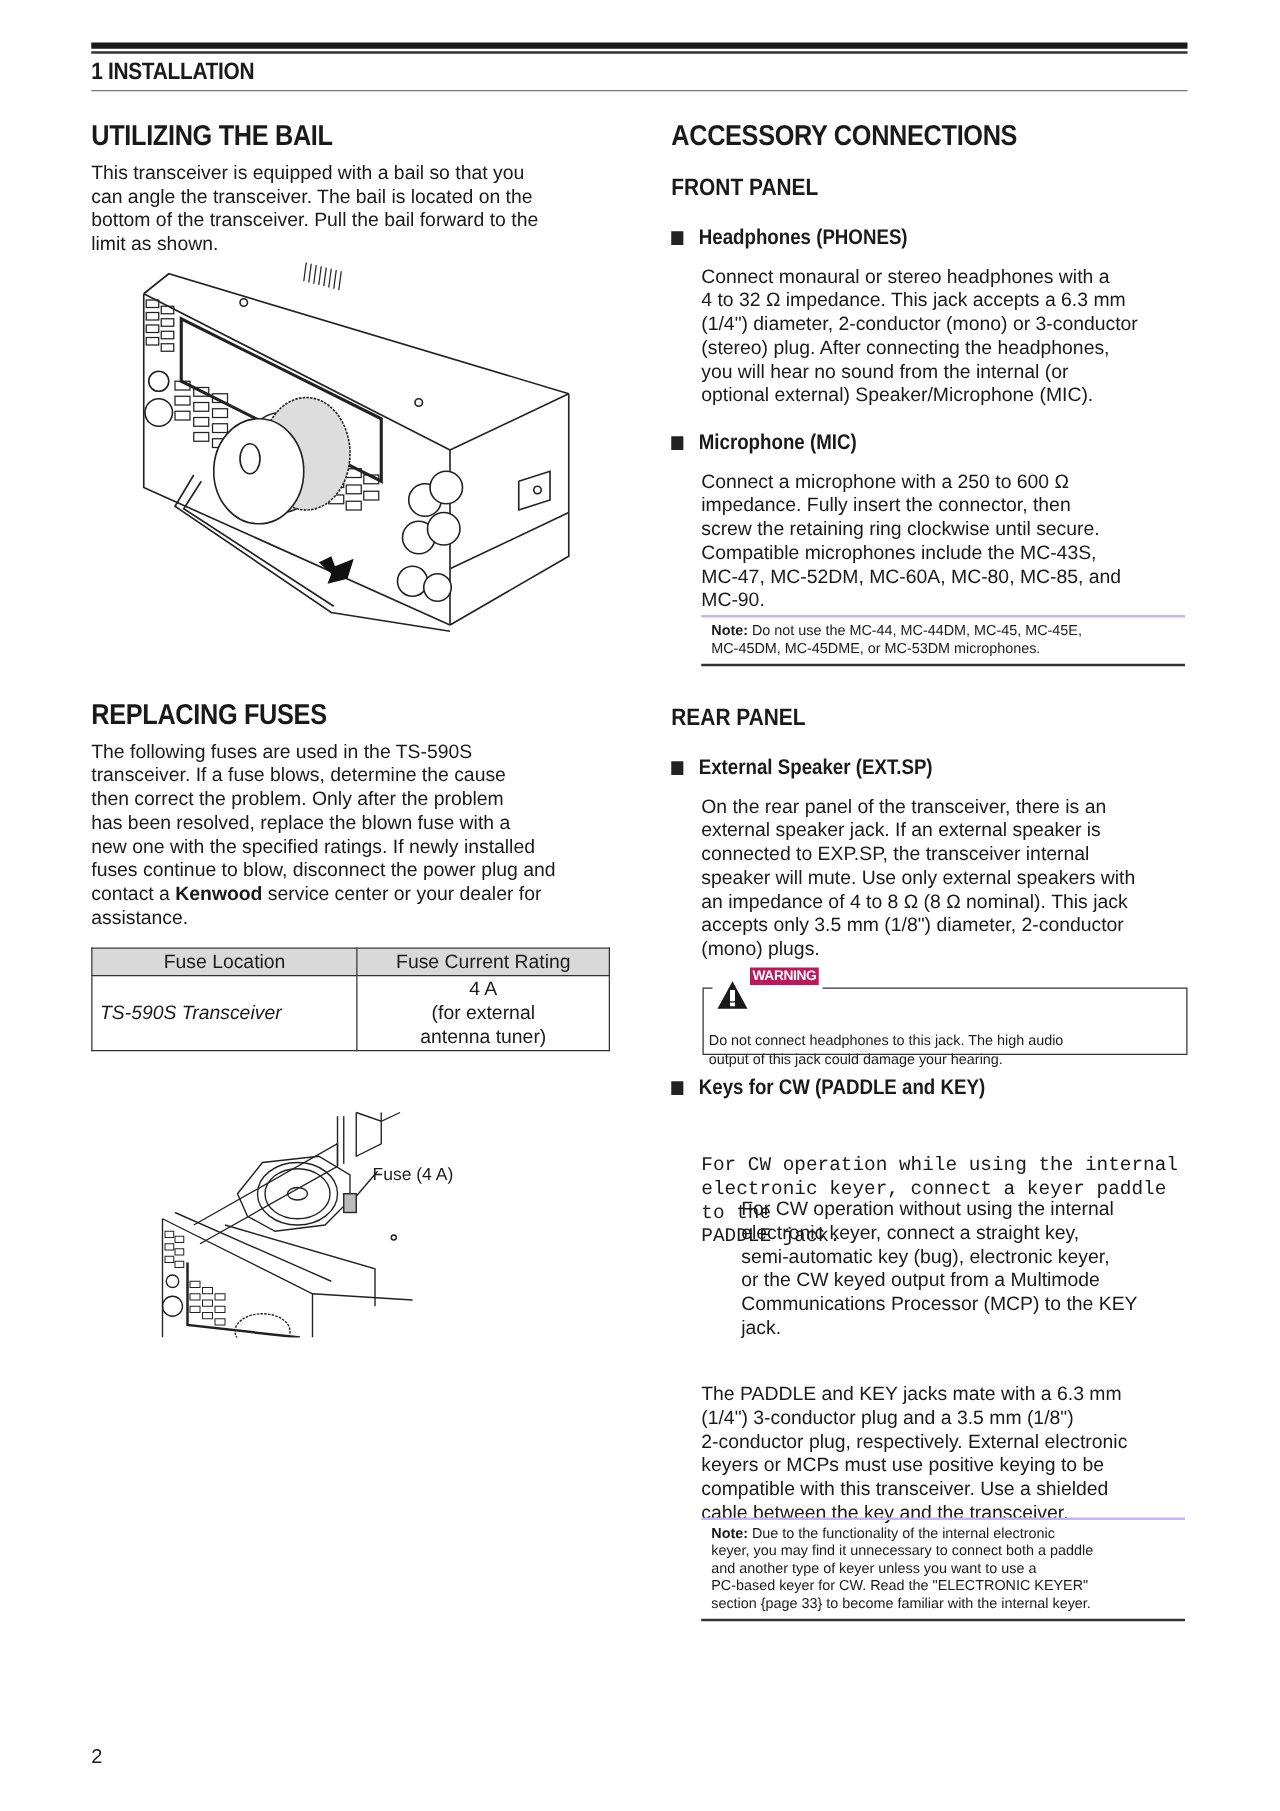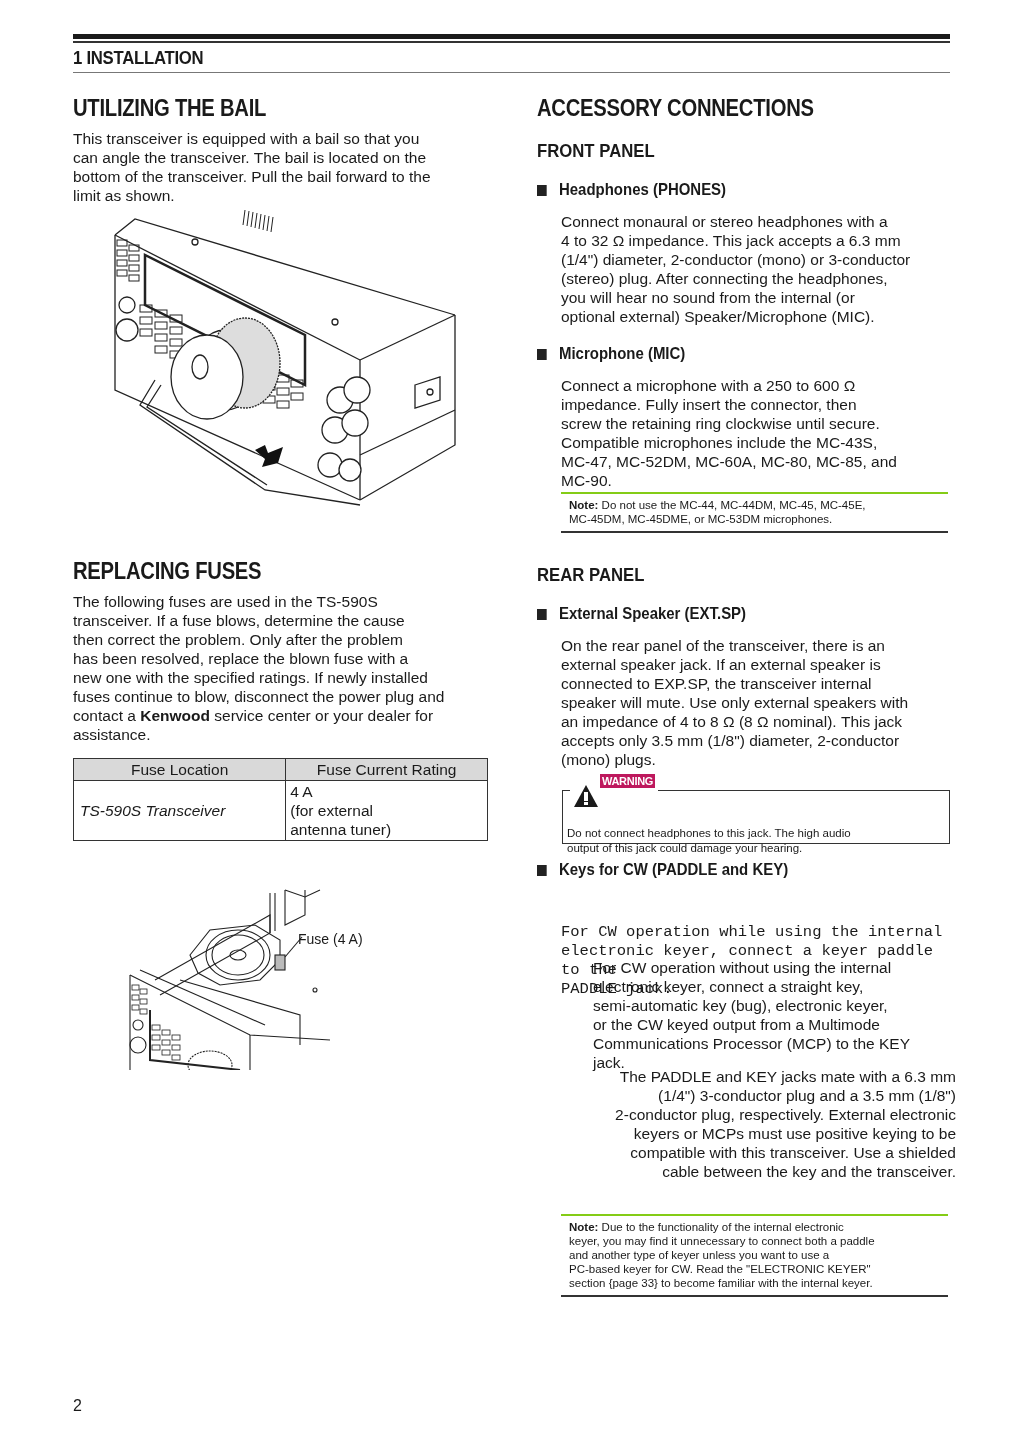--- a/index.html
+++ b/index.html
@@ -10,27 +10,27 @@
   .rule-thick { position: absolute; left: 73px; width: 877px; top: 34px; height: 5px; background: #1a1a1a; }
   .rule-mid { position: absolute; left: 73px; width: 877px; top: 41px; height: 2px; background: #333; }
   .chapter { position: absolute; left: 73px; top: 47px; font-size: 19px; font-weight: bold; letter-spacing: -0.3px; transform: scaleX(0.88); transform-origin: left; }
   .rule-thin { position: absolute; left: 73px; width: 877px; top: 72px; height: 1px; background: #777; }
 
   .h1 { position: absolute; font-size: 23px; font-weight: bold; letter-spacing: -0.3px; transform: scaleX(0.88); transform-origin: left; white-space: nowrap; }
   .h2 { position: absolute; font-size: 19px; font-weight: bold; transform: scaleX(0.88); transform-origin: left; white-space: nowrap; }
   .h3 { position: absolute; font-size: 17px; font-weight: bold; transform: scaleX(0.88); transform-origin: left; white-space: nowrap; display: flex; align-items: center; }
   .bullet { display: inline-block; width: 11px; height: 11px; background: #222; margin-right: 14px; }
   .p { position: absolute; font-size: 15.5px; line-height: 19px; white-space: pre-line; }
-  .note { position: absolute; font-size: 11.5px; line-height: 14px; white-space: pre-line; border-top: 2px solid #84cc16; border-bottom: 2px solid #333; padding: 4px 6px 5px 8px; }
+  .note { position: absolute; font-size: 11.5px; line-height: 14px; white-space: pre-line; border-top: 2px solid #c4b5fd; border-bottom: 2px solid #333; padding: 4px 6px 5px 8px; }
   .note b { font-weight: bold; }
 
   table.fuse { position: absolute; left: 73px; top: 758px; width: 415px; border-collapse: collapse; font-size: 15.5px; padding-left: 26px; }
   table.fuse th, table.fuse td { border: 1px solid #333; padding: 1px 4px; line-height: 19px; font-weight: normal; }
   table.fuse th { background: #d9d9d9; text-align: center; }
-  table.fuse td.c { text-align: left; white-space: pre-line; }
+  table.fuse td.c { text-align: center; white-space: pre-line; }
   table.fuse td.l { text-align: left; padding-left: 6px; font-style: italic; }
 
   .warn-box { position: absolute; left: 562px; top: 790px; width: 386px; height: 52px; border: 1.5px solid #333; }
   .warn-head { position: absolute; left: 570px; top: 774px; background: #fff; padding: 0 3px; display: flex; align-items: flex-end; }
   .warn-label { background: #be185d; color: #fff; font-size: 11px; font-weight: bold; padding: 1px 2px; margin-left: 1px; margin-bottom: 20px; letter-spacing: -0.3px; }
   .warn-text { position: absolute; left: 567px; top: 810px; font-size: 11.5px; line-height: 15px; white-space: pre-line; margin-top: 16px; }
 
   .fig { position: absolute; }
   .caption { position: absolute; font-size: 14px; }
   .pagenum { position: absolute; left: 73px; top: 1397px; font-size: 16px; }
@@ -263,21 +263,21 @@
   </div>
 <div class="p" style="left:561px; top:923px; width:395px;font-family:Liberation Mono, monospace;">For CW operation while using the internal
 electronic keyer, connect a keyer paddle to the
 PADDLE jack.</div>
 <div class="p" style="left:593px; top:958px; width:395px;">For CW operation without using the internal
 electronic keyer, connect a straight key,
 semi-automatic key (bug), electronic keyer,
 or the CW keyed output from a Multimode
 Communications Processor (MCP) to the KEY
 jack.</div>
-<div class="p" style="left:561px; top:1067px; width:395px;text-align:right;">The PADDLE and KEY jacks mate with a 6.3 mm
+<div class="p" style="left:561px; top:1106px; width:395px;">The PADDLE and KEY jacks mate with a 6.3 mm
 (1/4") 3-conductor plug and a 3.5 mm (1/8")
 2-conductor plug, respectively.  External electronic
 keyers or MCPs must use positive keying to be
 compatible with this transceiver.  Use a shielded
 cable between the key and the transceiver.</div>
 <div class="note" style="left:561px; top:1214px; width:373px;"><b>Note:</b><span>  Due to the functionality of the internal electronic
 keyer, you may find it unnecessary to connect both a paddle
 and another type of keyer unless you want to use a
 PC-based keyer for CW.  Read the "ELECTRONIC KEYER"
 section {page 33} to become familiar with the internal keyer.</span></div>

